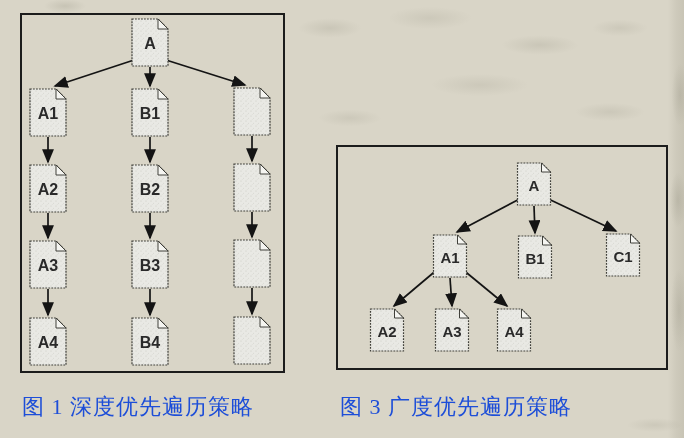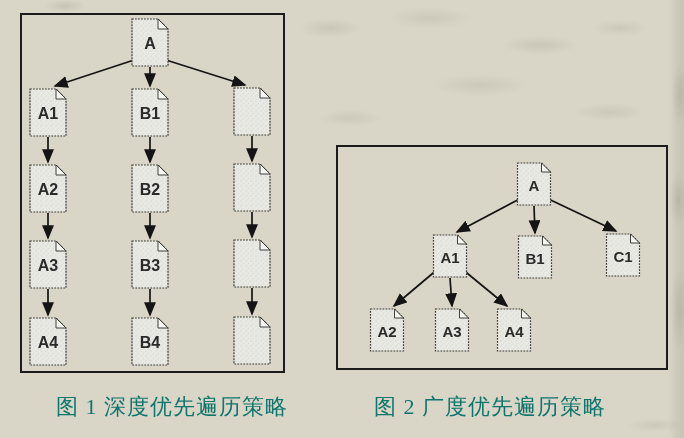--- a/index.html
+++ b/index.html
@@ -25,24 +25,23 @@
       radial-gradient(ellipse 12px 40px at 678px 200px, rgba(92,90,72,.16), transparent 70%),
       radial-gradient(ellipse 12px 60px at 679px 310px, rgba(92,90,72,.14), transparent 70%),
       radial-gradient(ellipse 12px 45px at 680px 95px,  rgba(92,90,72,.14), transparent 70%),
       radial-gradient(ellipse 40px 10px at 655px 425px, rgba(92,90,72,.10), transparent 70%),
       linear-gradient(to right, transparent 668px, rgba(110,106,86,.10) 676px, rgba(110,106,86,.16) 684px);
   }
   .canvas{position:absolute;left:0;top:0;}
   .caption{
     position:absolute;
     top:391px;height:32px;line-height:32px;
-    text-align:center;
     font-family:"Liberation Serif","DejaVu Serif",serif;
     font-size:22px;letter-spacing:1px;
-    color:#0f766e;white-space:nowrap;
+    color:#1d4ed8;white-space:nowrap;
   }
   .caption.fig1{left:22px;width:300px;}
   .caption.fig2{left:340px;width:300px;}
 </style>
 </head>
 <body>
 
 <div class="page">
   <div class="bleed"></div>
 
@@ -175,14 +174,14 @@
         </g>
         <g>
           <path d="M497.5,309 L521.5,309 L530.5,318 L530.5,351 L497.5,351 Z" fill="url(#stipple)" stroke="#40403a" stroke-width="1.2" stroke-dasharray="1.8 1.2"></path>
           <path d="M521.5,309 L530.5,318 L521.5,318 Z" fill="#f5f5f1" stroke="#40403a" stroke-width="1"></path>
           <text x="514" y="331" text-anchor="middle" dominant-baseline="central" font-family="&quot;Liberation Sans&quot;, sans-serif" font-weight="700" font-size="15" fill="#2a2a2a">A4</text>
         </g>
       </g>
     </svg>
 
   <div class="caption fig1">图 1  深度优先遍历策略</div>
-  <div class="caption fig2">图 2  广度优先遍历策略</div>
+  <div class="caption fig2">图 3  广度优先遍历策略</div>
 </div>
 
 </body></html>

